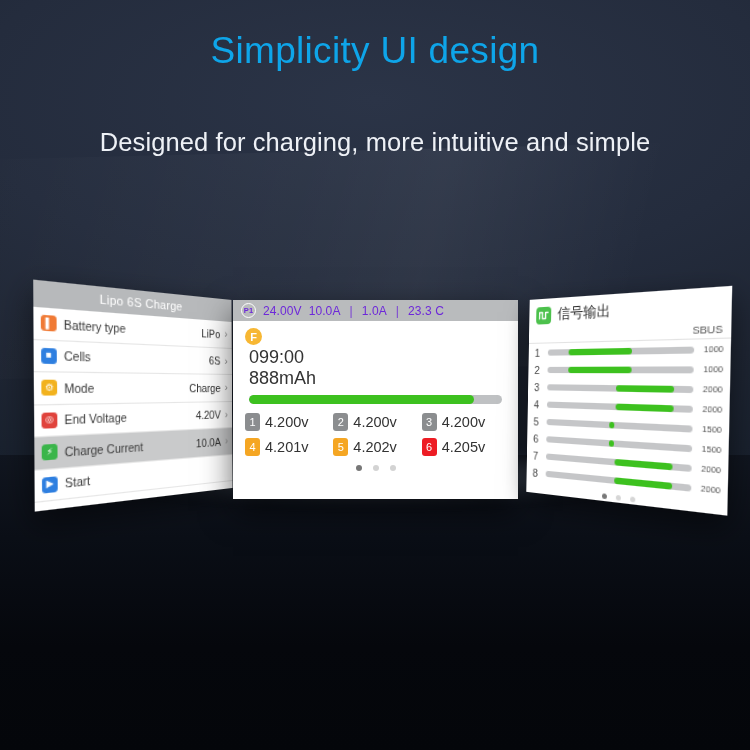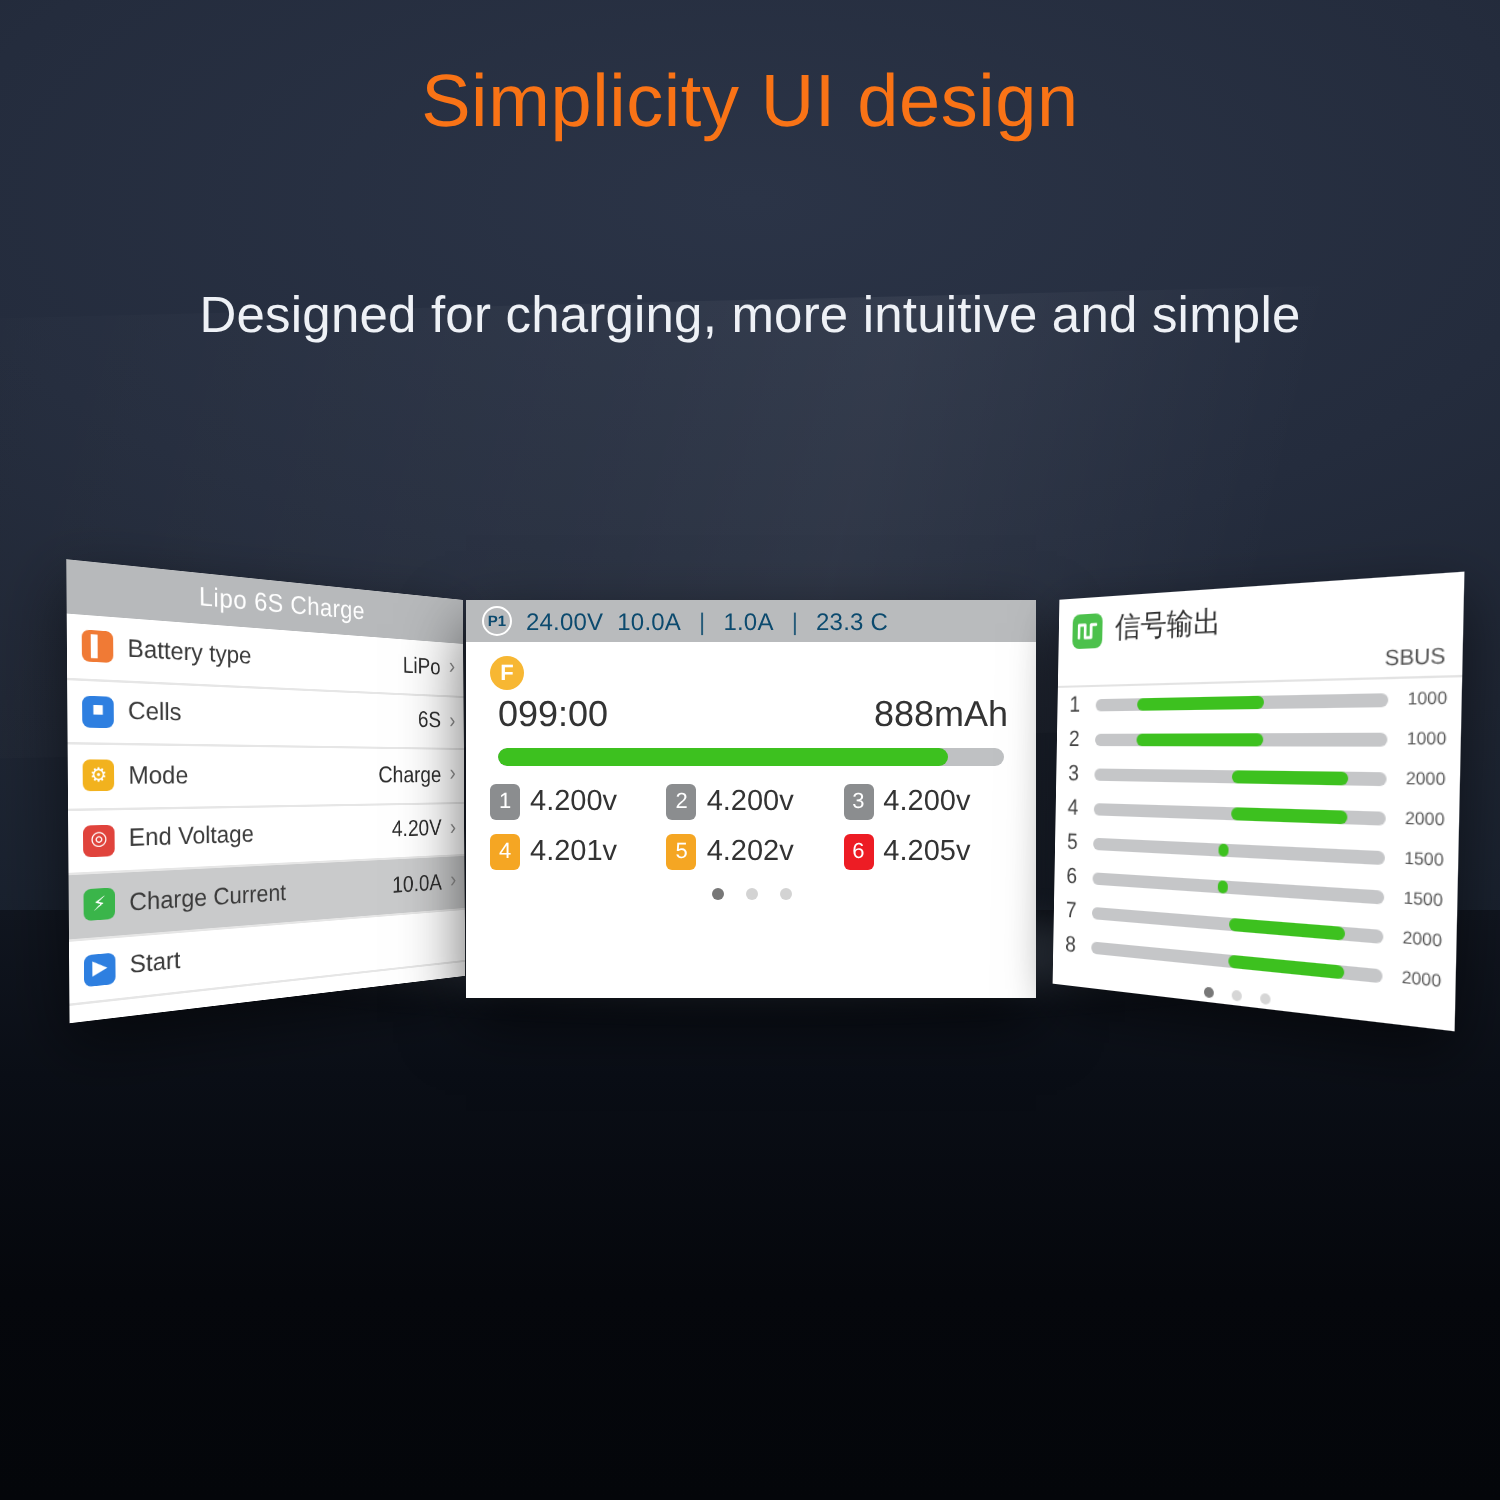--- a/index.html
+++ b/index.html
@@ -29,24 +29,24 @@
   .floor-glow{
     position:absolute;left:50px;top:452px;width:650px;height:70px;
     background:radial-gradient(60% 55% at 50% 35%,rgba(220,232,248,.55) 0%,rgba(170,190,215,.22) 40%,rgba(120,140,170,0) 72%);
     filter:blur(6px);
     pointer-events:none;
   }
 
   
   .headline{
     position:absolute;left:0;top:30px;width:750px;text-align:center;
-    color:#f97316;font-size:37px;font-weight:400;letter-spacing:.3px;
+    color:#0ea5e9;font-size:37px;font-weight:400;letter-spacing:.3px;
   }
   .subhead{
-    position:absolute;left:0;top:144px;width:750px;text-align:center;
+    position:absolute;left:0;top:128px;width:750px;text-align:center;
     color:#eef1f6;font-size:25.5px;font-weight:400;letter-spacing:.1px;
   }
 
   
   .panel{position:absolute;background:#fff;overflow:hidden;}
 
   
   #left-wrap{
     position:absolute;left:36px;top:300px;width:196px;height:188px;
     perspective:420px;
@@ -77,21 +77,21 @@
   .lp-label{flex:1 1 auto;white-space:nowrap;}
   .lp-val{font-size:11px;color:#2d2d2d;margin-right:5px;white-space:nowrap;}
   .lp-chev{color:#8b8b8b;font-size:11px;line-height:1;}
 
   
   #center-panel{
     left:233px;top:300px;width:285px;height:199px;
     box-shadow:0 12px 30px rgba(0,0,0,.6);
   }
   .cp-status{
-    height:21px;background:#b9bbbd;color:#0c4a6e;
+    height:21px;background:#b9bbbd;color:#6d28d9;
     display:flex;align-items:center;gap:7px;padding:0 8px;box-sizing:border-box;
     font-size:12px;letter-spacing:.1px;
   }
   .p1-badge{
     width:13px;height:13px;border-radius:50%;border:1.3px solid #fff;
     display:inline-flex;align-items:center;justify-content:center;
     font-size:7.5px;font-weight:700;flex:0 0 13px;
   }
   .cp-sep{opacity:.85;padding:0 2px;}
   .cp-big{
@@ -99,21 +99,21 @@
   }
   .f-badge{
     width:17px;height:17px;border-radius:50%;background:#f7b733;color:#fff;
     display:flex;align-items:center;justify-content:center;
     font-size:11px;font-weight:700;margin-right:6px;flex:0 0 17px;
   }
   .volt{color:#ea3b2c;font-size:30px;font-weight:400;letter-spacing:-.5px;}
   .amp{color:#3dc11f;font-size:30px;font-weight:400;letter-spacing:-.5px;margin-left:auto;}
   .cp-mid{
     display:flex;justify-content:space-between;align-items:baseline;
-    padding:2px 14px 0 16px;font-size:18px;color:#333;
+    padding:2px 14px 0 16px;font-size:18px;color:#333;flex-direction:column;
   }
   .cp-barwrap{
     margin:6px 16px 0 16px;height:9px;background:#bfc1c3;border-radius:5px;overflow:hidden;
   }
   .cp-bar{height:100%;background:#3dc11f;border-radius:5px;}
   .cells{
     display:grid;grid-template-columns:repeat(3,1fr);
     gap:7px 2px;padding:9px 10px 0 12px;
   }
   .cell{display:flex;align-items:center;font-size:14.5px;color:#333;}

